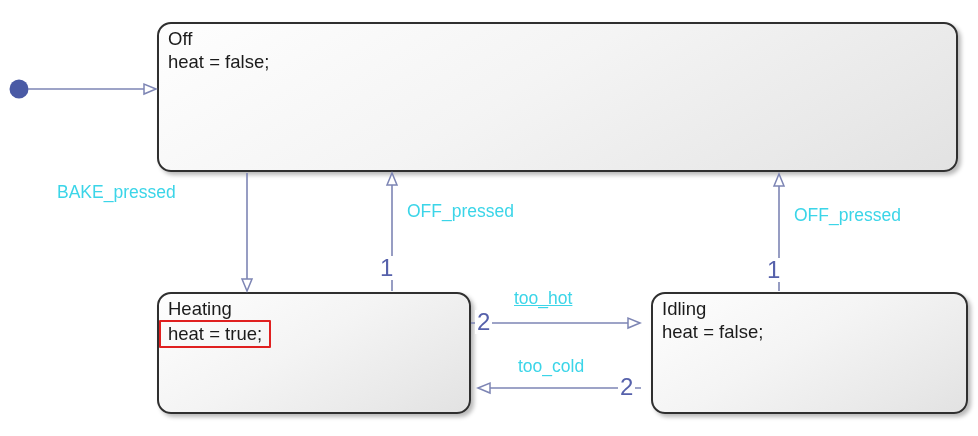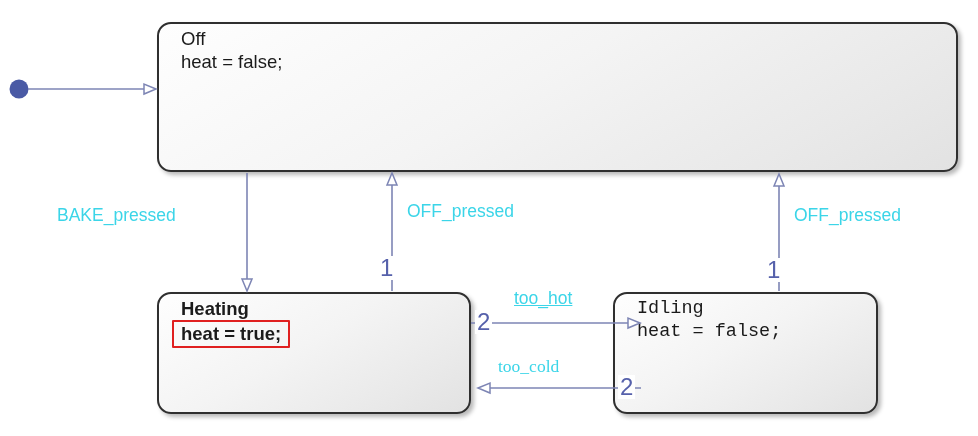--- a/index.html
+++ b/index.html
@@ -6,21 +6,21 @@
   .canvas{
     position:relative;width:978px;height:436px;background:#ffffff;overflow:hidden;
     font-family:"Liberation Sans",sans-serif;
   }
   svg.wires{position:absolute;left:0;top:0;width:978px;height:436px;z-index:2;}
   .state{
     position:absolute;box-sizing:border-box;z-index:1;
     background:linear-gradient(150deg,#fefefe 0%,#f4f4f4 45%,#e9e9e9 80%,#e2e2e2 100%);
     border:2.5px solid #2f2f2f;border-radius:14px;
     box-shadow:3px 3px 4px rgba(0,0,0,0.28);
-    padding:3px 22px;color:#1b1b1b;font-size:18.5px;line-height:23px;
+    padding:3px 9px;color:#1b1b1b;font-size:18.5px;line-height:23px;
     cursor:default;
   }
   .state-title{white-space:nowrap;}
   .state-action{white-space:nowrap;}
   .action-highlight{
     display:inline-block;border:2.5px solid #e02020;border-radius:1px;
     padding:0px 7px 1px 7px;margin-left:-9px;
   }
   .tlabel{
     position:absolute;z-index:3;color:#3bd5e8;font-size:17.5px;white-space:nowrap;
@@ -33,28 +33,28 @@
 </head>
 <body>
 
 <div class="canvas">
 
   <div class="state" style="left:157px;top:22px;width:801px;height:150px;">
     <div class="state-title">Off</div>
     <div class="state-action">heat = false;</div>
   </div>
 
-  <div class="state" style="left:157px;top:292px;width:314px;height:122px;font-weight:bold;">
+  <div class="state" style="left:157px;top:292px;width:314px;height:122px;">
     <div class="state-title">Heating</div>
     <div class="state-action">
       <span class="action-highlight">heat = true;</span>
     </div>
   </div>
 
-  <div class="state" style="left:613px;top:292px;width:265px;height:122px;font-family:Liberation Mono, monospace;">
+  <div class="state" style="left:651px;top:292px;width:317px;height:122px;">
     <div class="state-title">Idling</div>
     <div class="state-action">heat = false;</div>
   </div>
 
   <svg class="wires" viewBox="0 0 978 436">
 
     <g>
       <circle cx="19" cy="89" r="9.5" fill="#4a5aa5"></circle>
       <line x1="28" y1="89" x2="144" y2="89" stroke="#7d85b4" stroke-width="1.6"></line>
       <polygon points="156,89 144,84 144,94" fill="#ffffff" stroke="#7d85b4" stroke-width="1.5"></polygon>
@@ -79,29 +79,29 @@
       <line x1="471" y1="323" x2="628" y2="323" stroke="#7d85b4" stroke-width="1.6"></line>
       <polygon points="640,323 628,318 628,328" fill="#ffffff" stroke="#7d85b4" stroke-width="1.5"></polygon>
     </g>
 
     <g>
       <line x1="641" y1="388" x2="490" y2="388" stroke="#7d85b4" stroke-width="1.6"></line>
       <polygon points="478,388 490,383 490,393" fill="#ffffff" stroke="#7d85b4" stroke-width="1.5"></polygon>
     </g>
   </svg>
 
-  <div class="tlabel" style="left:57px;top:205px;">BAKE_pressed</div>
+  <div class="tlabel" style="left:57px;top:182px;">BAKE_pressed</div>
 
   <div class="tlabel" style="left:407px;top:201px;">OFF_pressed</div>
 
   <div class="tlabel" style="left:794px;top:205px;">OFF_pressed</div>
 
   <div class="tlabel" style="left:514px;top:288px;text-decoration:underline;">too_hot</div>
 
-  <div class="tlabel" style="left:498px;top:356px;font-family:Liberation Serif, serif;">too_cold</div>
+  <div class="tlabel" style="left:518px;top:356px;">too_cold</div>
 
   <div class="torder" style="left:378px;top:256px;">1</div>
 
   <div class="torder" style="left:765px;top:258px;">1</div>
 
   <div class="torder" style="left:475px;top:310px;">2</div>
 
   <div class="torder" style="left:618px;top:375px;">2</div>
 
 </div>

